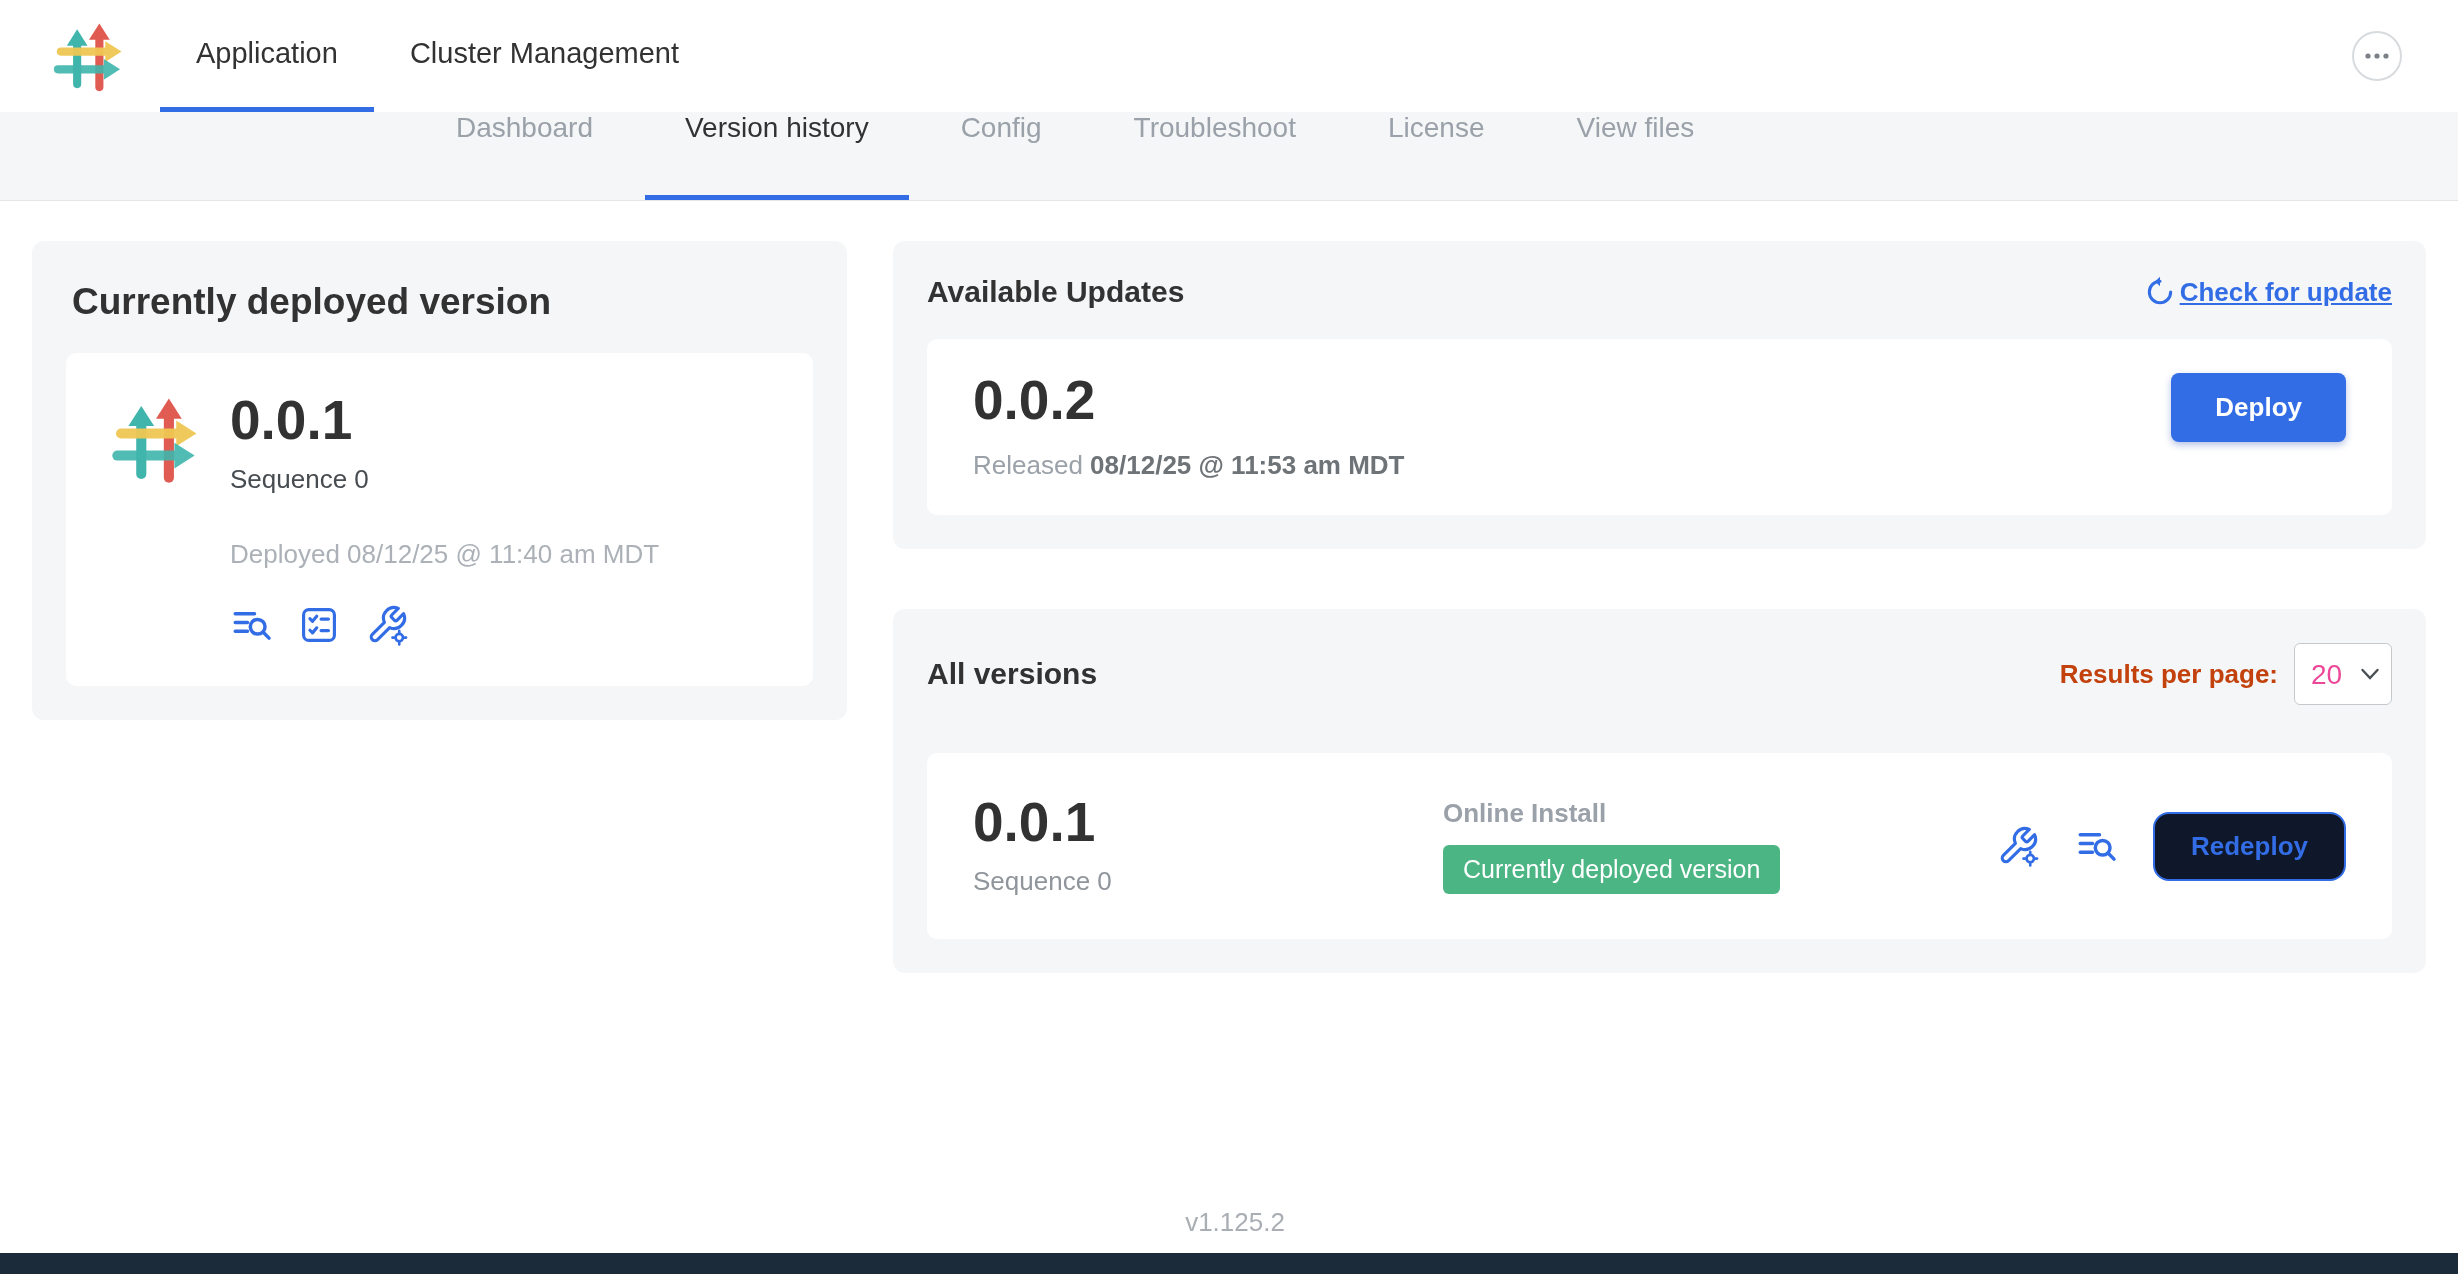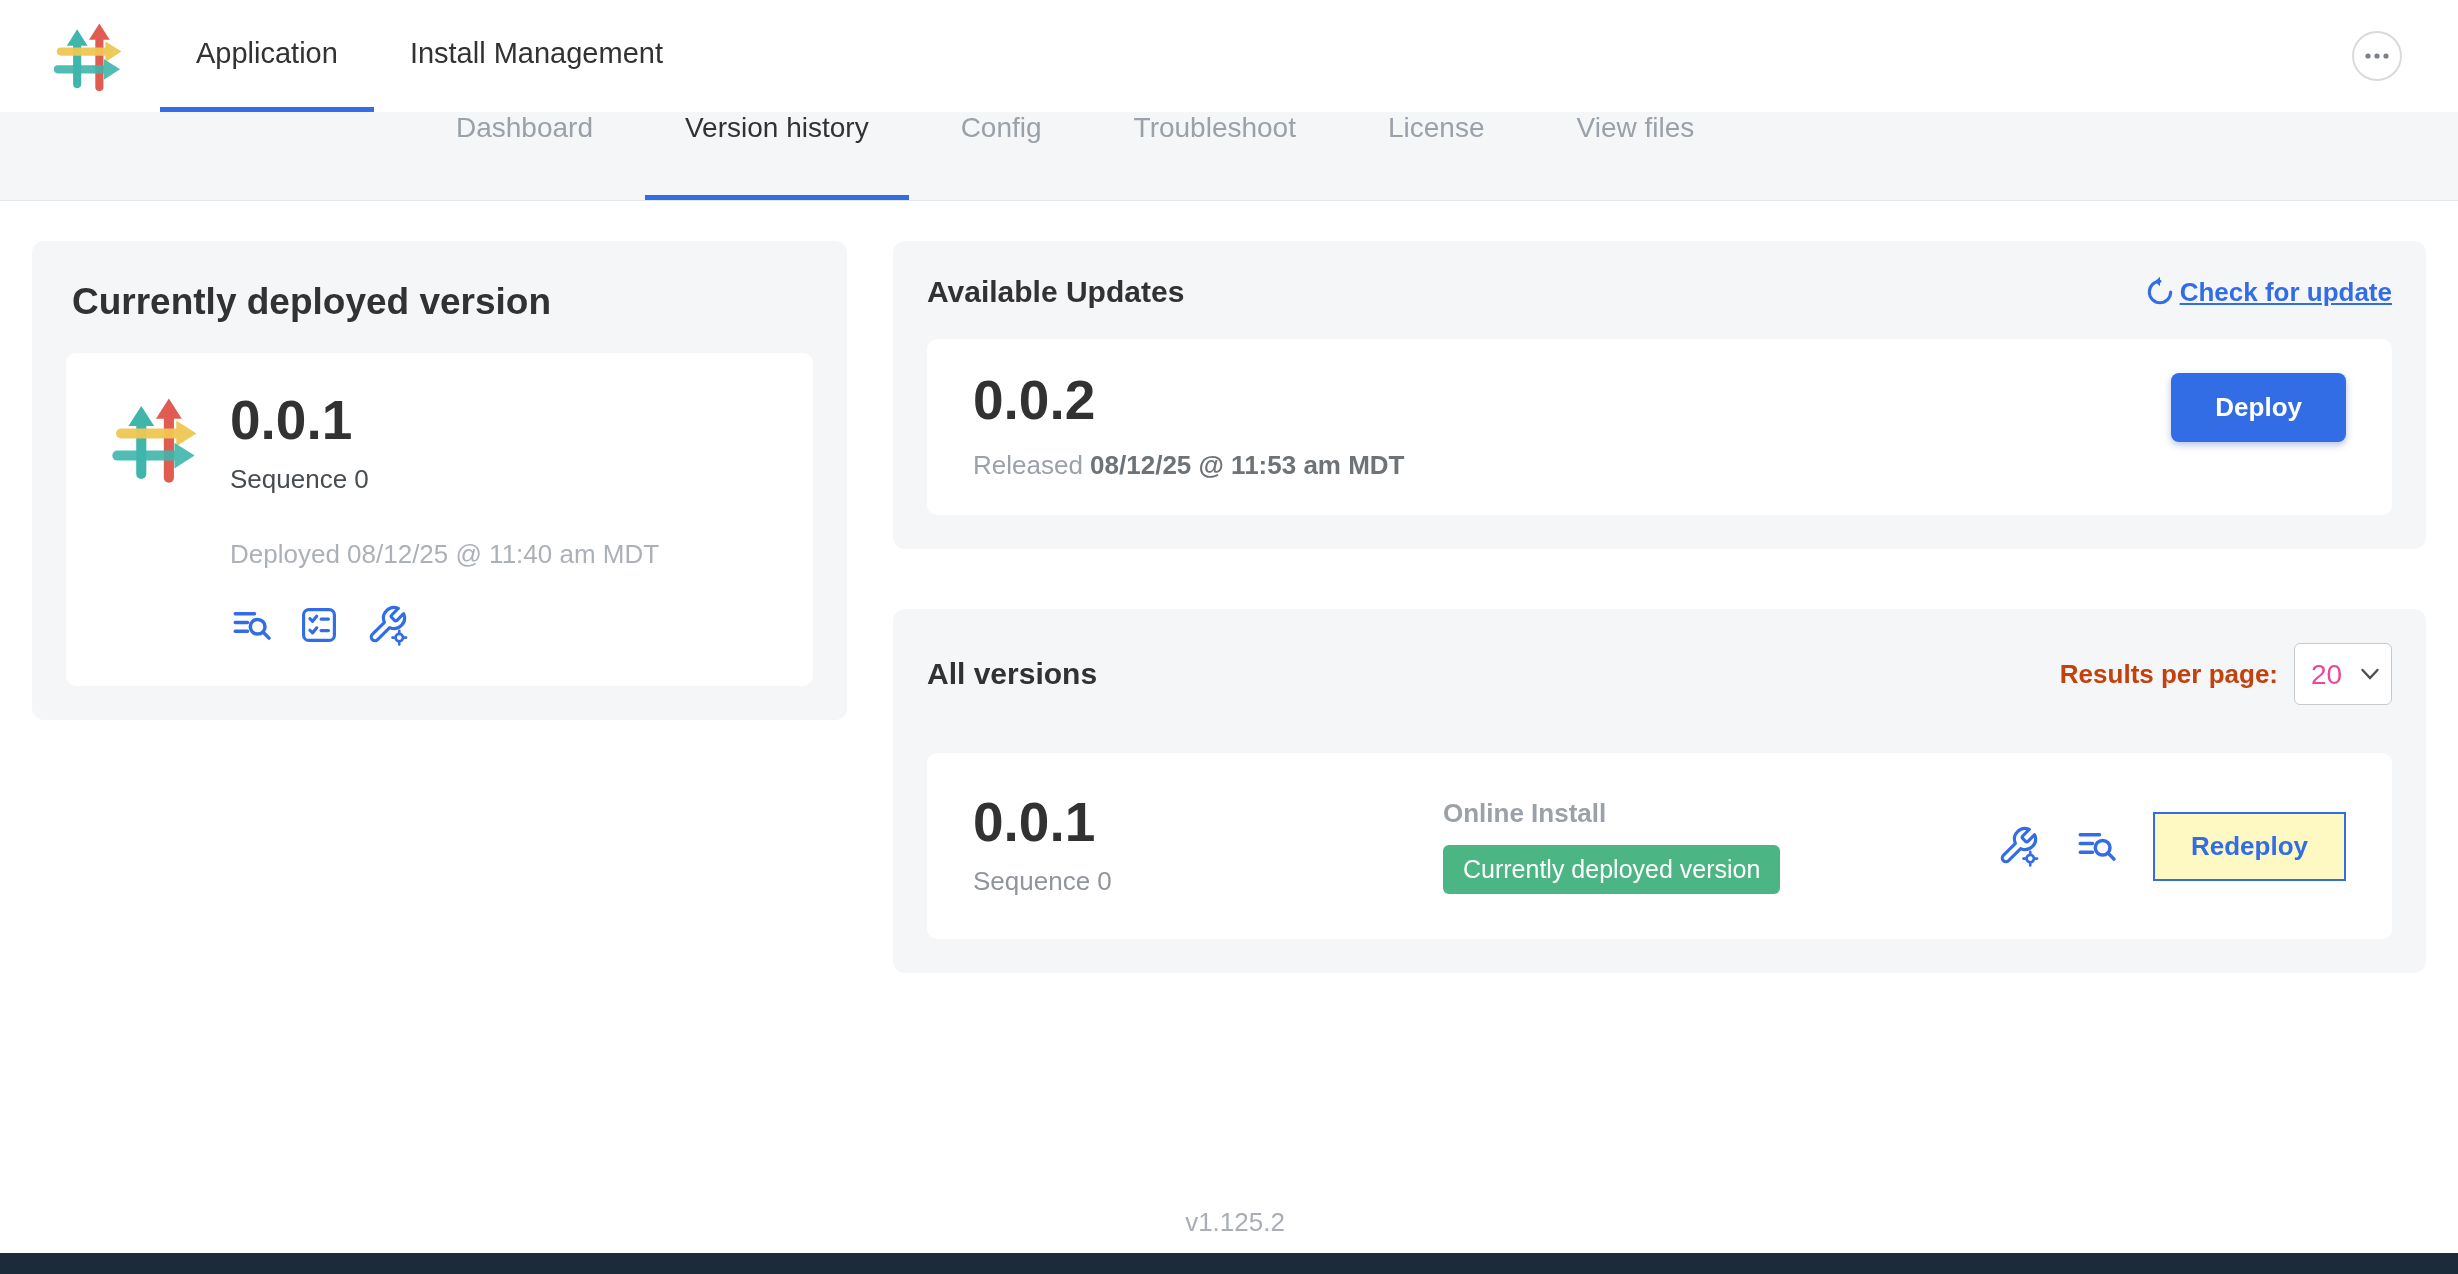--- a/index.html
+++ b/index.html
@@ -61,22 +61,22 @@
     font-family:"Liberation Sans","DejaVu Sans",sans-serif}
   .select-wrap .chev{position:absolute;right:12px;top:50%;transform:translateY(-50%);pointer-events:none}
 
   .version-row{background:#fff;border-radius:10px;margin-top:48px;padding:42px 46px;display:flex;align-items:center}
   .vr-left{width:470px}
   .vr-left .seq{color:#8f959b}
   .install-type{font-size:26px;color:#9aa1a9;font-weight:600}
   .badge{display:inline-block;margin-top:16px;background:#4cb584;color:#fff;font-size:25px;
     padding:10px 20px;border-radius:6px;font-weight:500}
   .vr-actions{margin-left:auto;display:flex;align-items:center;gap:36px}
-  .redeploy-btn{background:#fef9c3;border:2px solid #326de6;color:#326de6;font-size:26px;font-weight:bold;
-    padding:17px 36px;border-radius:0;cursor:pointer}
+  .redeploy-btn{background:#0f172a;border:2px solid #326de6;color:#326de6;font-size:26px;font-weight:bold;
+    padding:17px 36px;border-radius:16px;cursor:pointer}
 
   .footer-version{position:absolute;left:12px;right:0;bottom:36px;text-align:center;color:#a9aeb4;font-size:26px}
   .bottom-bar{position:absolute;left:0;right:0;bottom:0;height:21px;background:#1b2b3a}
 
   svg{display:block}
 </style>
 </head>
 <body>
 
 <div class="topnav">
@@ -98,21 +98,21 @@
         <line x1="8" y1="68" x2="72" y2="68"></line>
         <polygon points="92,68 70,54 70,82" stroke="none"></polygon>
       </g>
     </svg>
   </div>
 
   <div class="topnav-tab active">
     <span>Application</span>
   </div>
   <div class="topnav-tab">
-    <span>Install Management</span>
+    <span>Cluster Management</span>
   </div>
 
   <div class="topnav-right">
     <div class="more-btn">
       <svg width="26" height="8" viewBox="0 0 26 8">
         <circle cx="4" cy="4" r="2.6" fill="#7c8187"></circle>
         <circle cx="13" cy="4" r="2.6" fill="#7c8187"></circle>
         <circle cx="22" cy="4" r="2.6" fill="#7c8187"></circle>
       </svg>
     </div>

